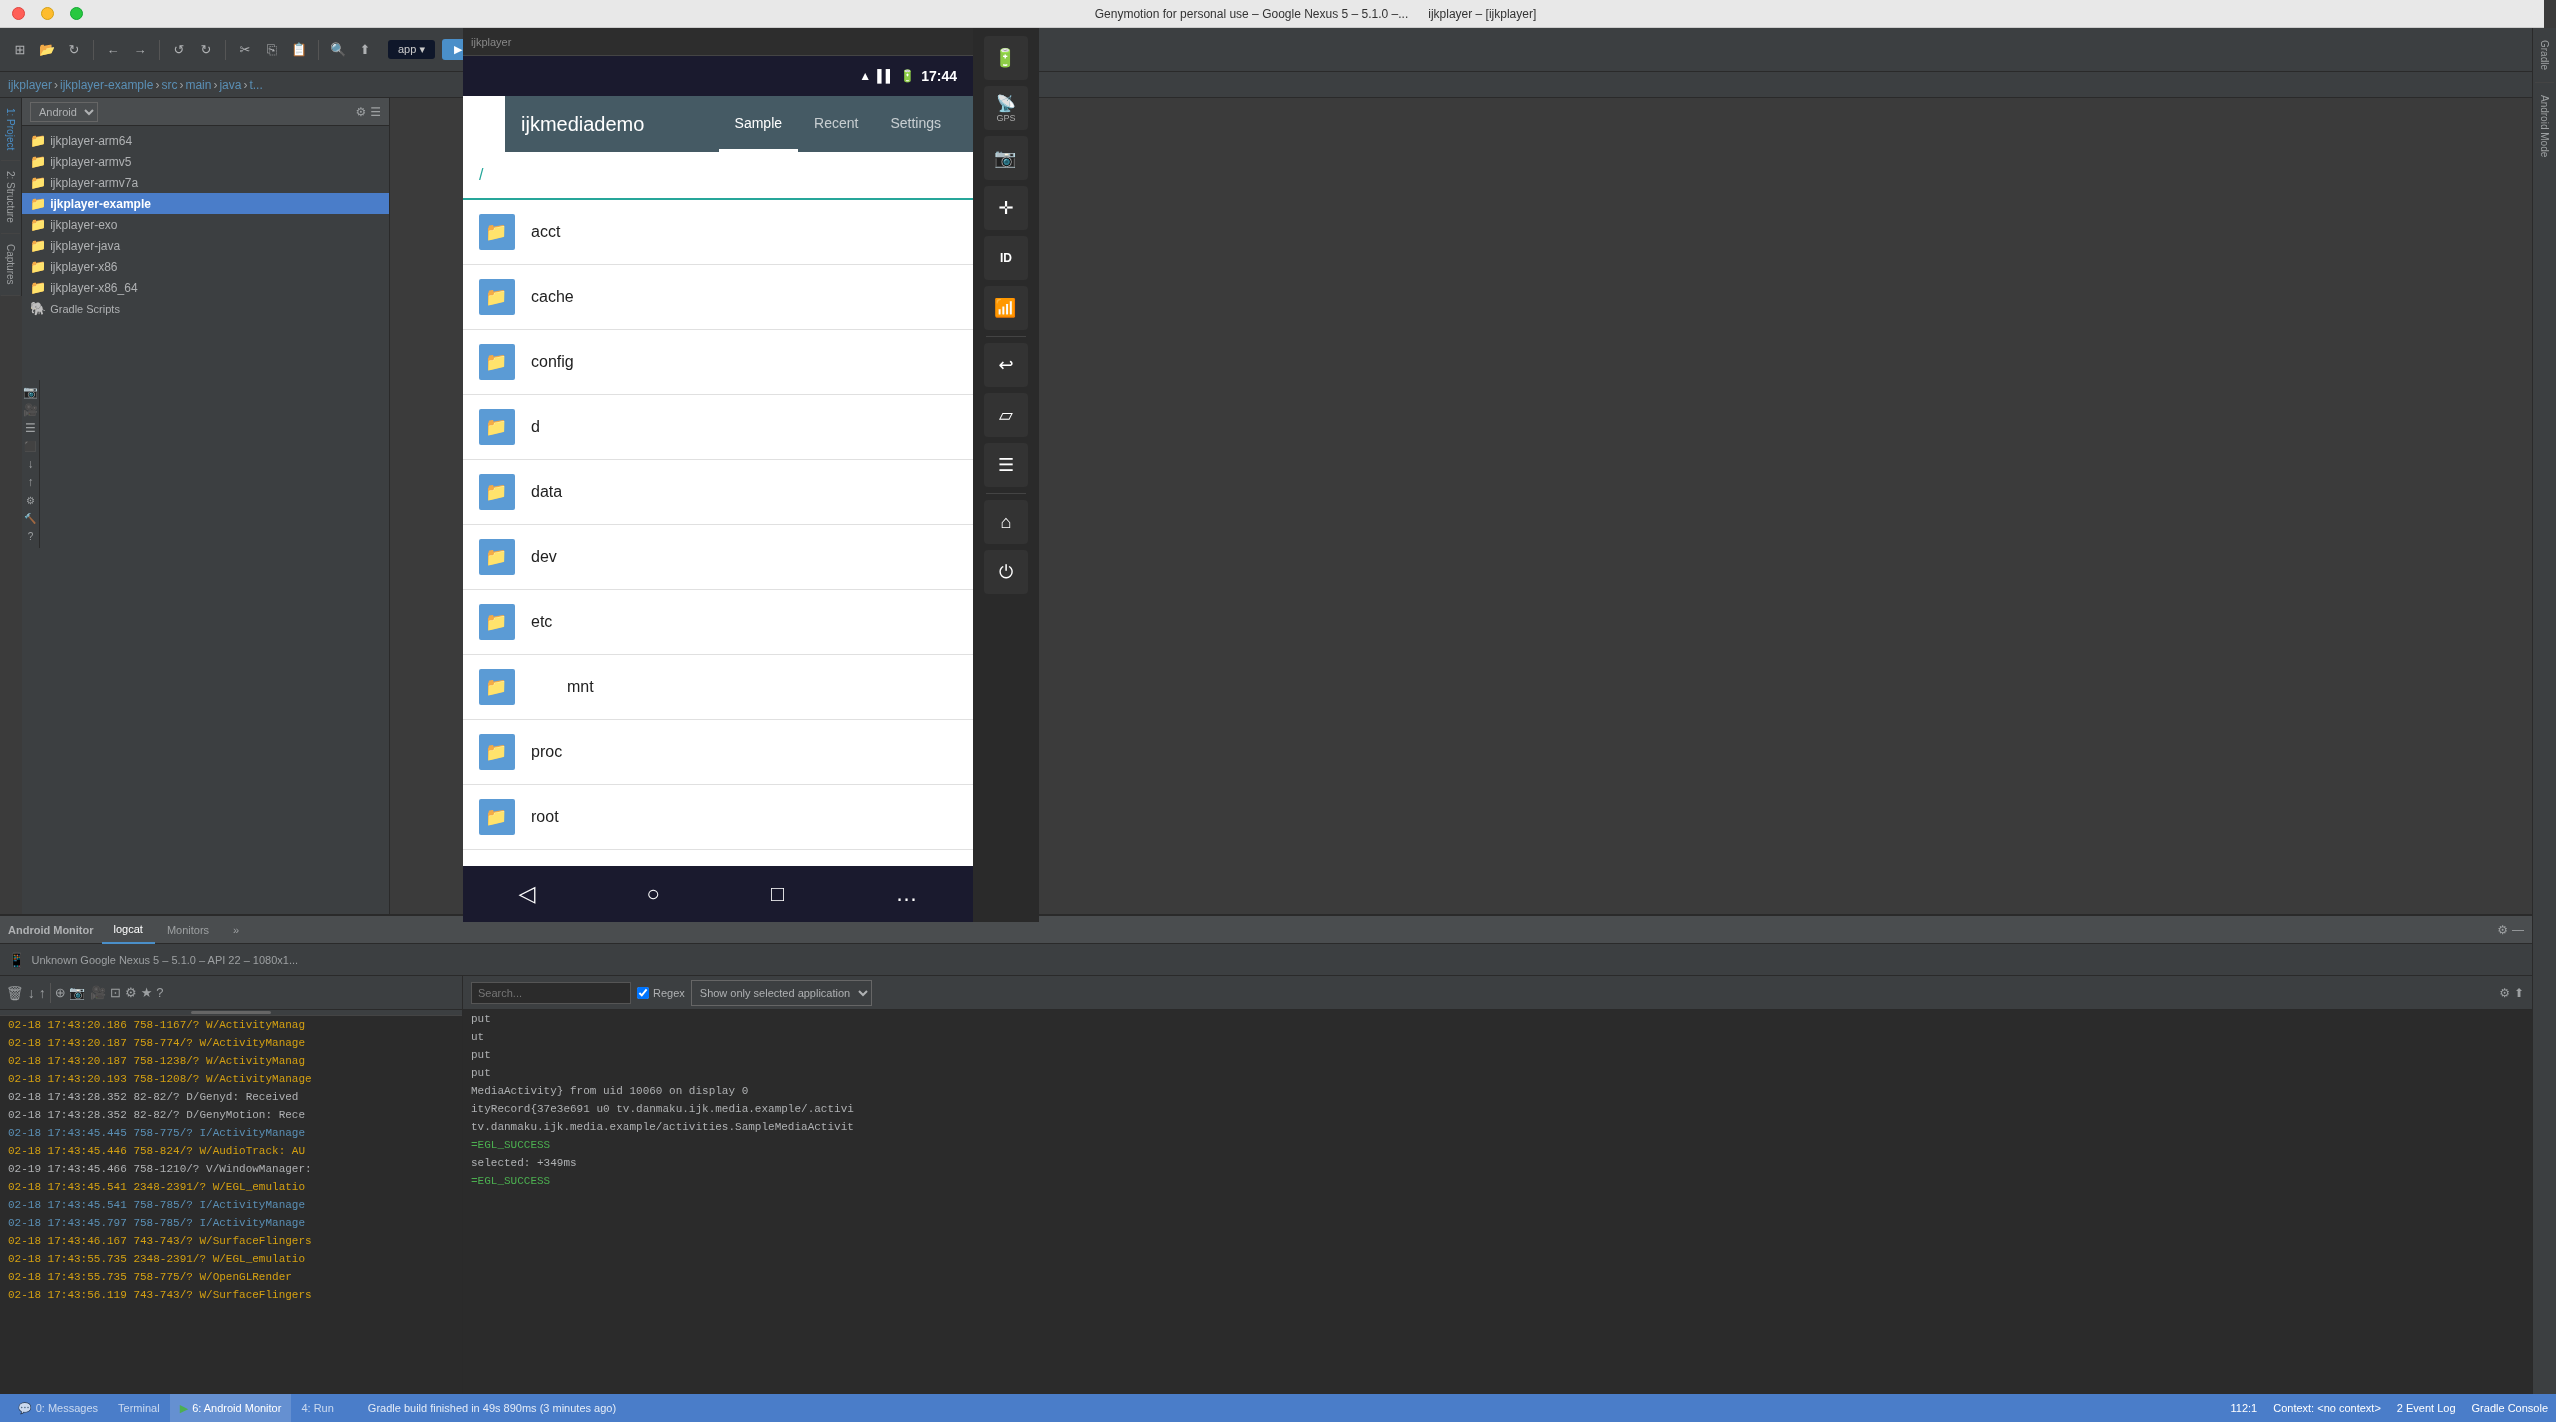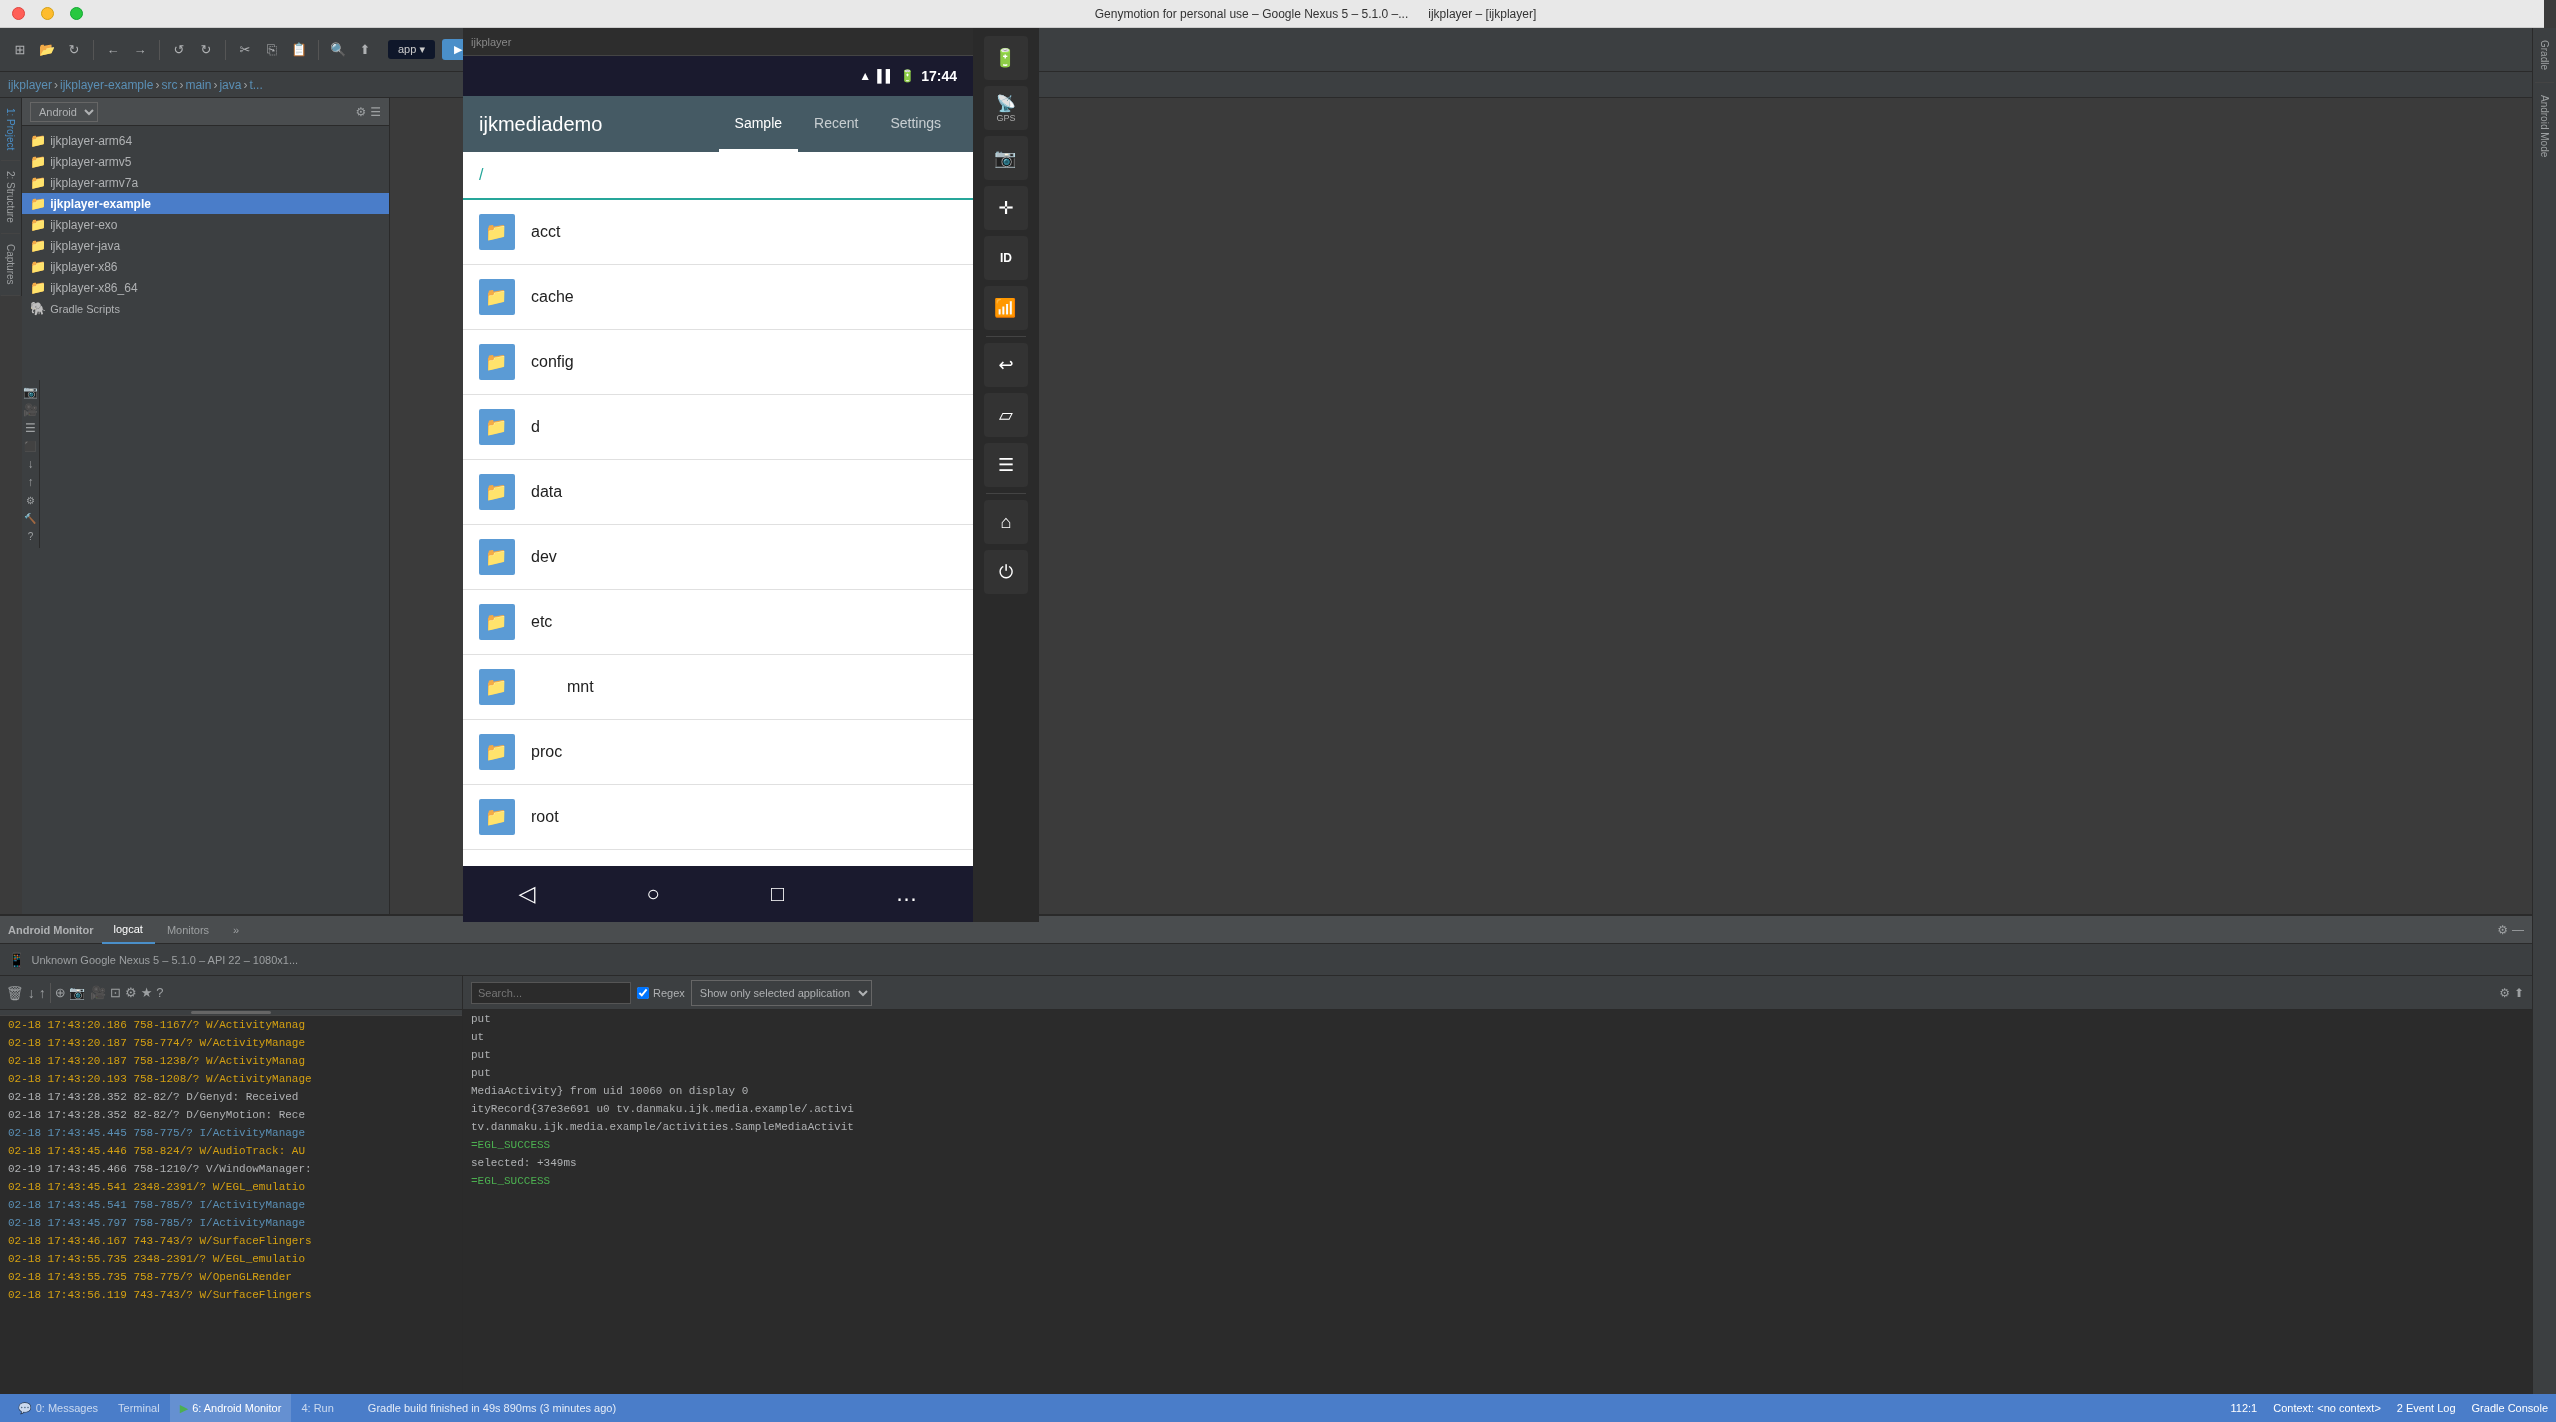--- a/index.html
+++ b/index.html
@@ -319,21 +319,21 @@
     <div style="height:40px;background:#1a1a2e;display:flex;align-items:center;padding:0 16px;">
       <div style="flex:1;display:flex;align-items:center;gap:4px;"></div>
       <div style="display:flex;align-items:center;gap:6px;">
         <span style="color:white;font-size:12px;">▲</span>
         <span style="color:white;font-size:12px;">▌▌</span>
         <span style="color:white;font-size:12px;">🔋</span>
         <span style="color:white;font-size:14px;font-weight:600;">17:44</span>
       </div>
     </div>
 
-    <div style="height:56px;background:#455a64;display:flex;align-items:center;padding:0 16px;">
+    <div style="height:56px;background:#455a64;display:flex;align-items:center;padding:0 16px;margin-left:42px;">
       <span style="font-size:20px;font-weight:500;color:white;flex:1;">ijkmediademo</span>
       <div style="display:flex;gap:0;">
         <div style="padding:0 16px;height:56px;display:flex;align-items:center;font-size:14px;color:white;cursor:pointer;border-bottom:3px solid white;">Sample</div>
         <div style="padding:0 16px;height:56px;display:flex;align-items:center;font-size:14px;color:rgba(255,255,255,0.7);cursor:pointer;border-bottom:3px solid transparent;">Recent</div>
         <div style="padding:0 16px;height:56px;display:flex;align-items:center;font-size:14px;color:rgba(255,255,255,0.7);cursor:pointer;border-bottom:3px solid transparent;">Settings</div>
       </div>
     </div>
 
     <div style="height:48px;display:flex;align-items:center;padding:0 16px;border-bottom:2px solid #26a69a;background:white;">
       <input type="text" value="/" style="font-size: 16px; color: rgb(38, 166, 154); border: none; outline: none; flex: 1 1 0%; background: transparent;">

